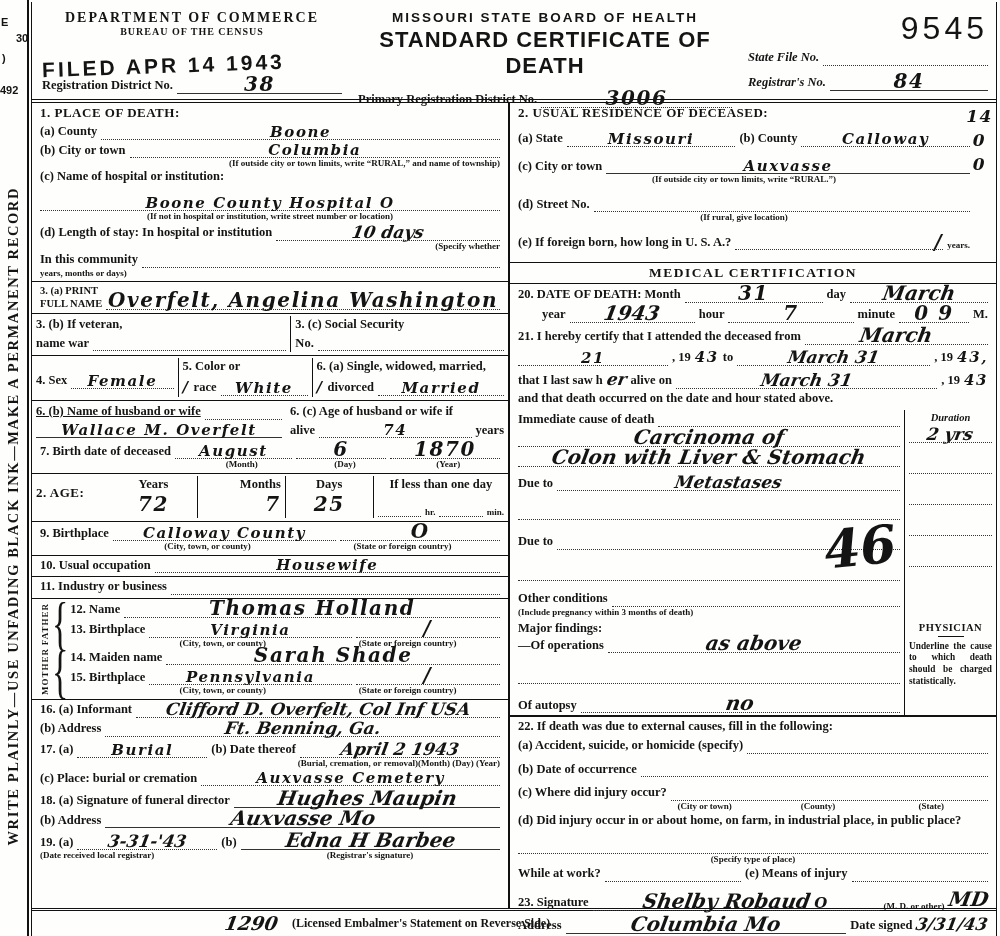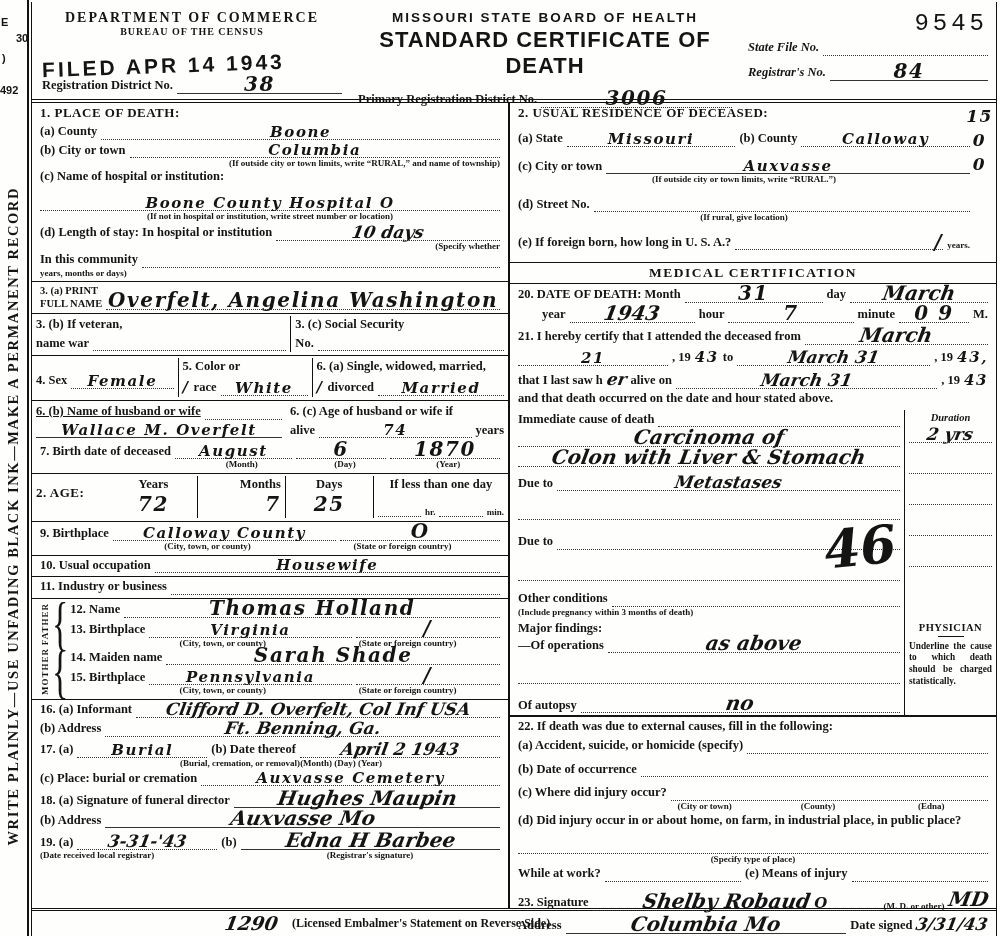--- a/index.html
+++ b/index.html
@@ -16,21 +16,21 @@
   .header { position:relative; display:flex; padding:8px 8px 0 10px; height:101px; border-bottom:4px double #111; }
   .h-left { width:300px; position:relative; }
   .h-center { flex:1; text-align:center; }
   .h-right { width:240px; text-align:right; }
   .dept1 { font-weight:bold; font-size:14px; letter-spacing:2px; text-align:center; }
   .dept2 { font-weight:bold; font-size:10px; letter-spacing:1px; text-align:center; }
   .stamp { position:absolute; left:0px; top:44px; font-family:"Liberation Sans",sans-serif; font-weight:bold;
            font-size:21px; letter-spacing:3px; transform:rotate(-2deg); white-space:nowrap; }
   .board { font-weight:bold; font-size:13.5px; letter-spacing:2px; font-family:Liberation Sans, sans-serif; }
   .title { font-weight:bold; font-size:22px; letter-spacing:1px; font-family:"Liberation Sans",sans-serif; margin-top:2px; }
-  .serial { font-size:24px; letter-spacing:4px; font-family:Liberation Mono, monospace; }
+  .serial { font-size:32px; letter-spacing:4px; font-family:Liberation Sans, sans-serif; }
   .frow { display:flex; align-items:flex-end; gap:4px; margin-top:3px; }
   .lbl { font-weight:bold; font-size:12.5px; white-space:nowrap; line-height:1.25; }
   .lbl.it { font-style:italic; font-weight:bold; }
   .dfill { flex:1; border-bottom:1.4px dotted #333; text-align:center; min-height:15px; line-height:14px; position:relative; }
   .sfill { border-bottom-style:solid; }
   .hw { font-family:"DejaVu Serif",serif; font-style:italic; font-weight:bold; font-size:15px; letter-spacing:1.6px; white-space:nowrap; }
   .script { font-family:"DejaVu Serif",serif; font-style:italic; font-weight:bold; font-size:17px;
             display:inline-block; transform:skewX(-10deg); white-space:nowrap; }
   .big { font-size:20px; }
   .hint { font-weight:bold; font-size:9px; line-height:1.15; }
@@ -357,21 +357,21 @@
           </div>
         </div>
 
         <div class="sec" style="border-bottom:none;">
           <div class="frow" style="margin-top:0;">
             <span class="lbl">17. (a)</span>
             <span class="dfill" style="max-width:130px;"><span class="hw">Burial</span></span>
             <span class="lbl">(b) Date thereof</span>
             <span class="dfill"><span class="script">April 2 1943</span></span>
           </div>
-          <div style="display:flex;justify-content:center;padding-left:22px;">
+          <div style="display:flex;justify-content:flex-end;padding-left:22px;">
             <span class="cap">(Burial, cremation, or removal)</span>
             <span class="cap">(Month)  (Day)  (Year)</span>
           </div>
           <div class="frow">
             <span class="lbl">(c) Place: burial or cremation</span>
             <span class="dfill"><span class="hw">Auxvasse Cemetery</span></span>
           </div>
         </div>
 
         <div class="sec" style="border-bottom:none;">
@@ -396,21 +396,21 @@
             <span class="cap" style="width:200px;">(Date received local registrar)</span>
             <span class="cap" style="flex:1;text-align:center;">(Registrar's signature)</span>
           </div>
         </div>
       </div>
 
       <div class="col-r">
 
         <div class="sec" style="min-height:160px;position:relative;padding-right:26px;">
           <div class="resmarks">
-            <span class="hw">15</span>
+            <span class="hw">14</span>
             <span class="hw">0</span>
             <span class="hw">0</span>
           </div>
           <div class="heading">2. USUAL RESIDENCE OF DECEASED:</div>
           <div class="frow" style="margin-top:10px;">
             <span class="lbl">(a) State</span>
             <span class="dfill"><span class="hw">Missouri</span></span>
             <span class="lbl">(b) County</span>
             <span class="dfill"><span class="hw">Calloway</span></span>
           </div>
@@ -563,21 +563,21 @@
             <span class="lbl">(b) Date of occurrence</span>
             <span class="dfill"></span>
           </div>
           <div class="frow" style="margin-top:8px;">
             <span class="lbl">(c) Where did injury occur?</span>
             <span class="dfill"></span>
           </div>
           <div class="capline" style="padding-left:130px;justify-content:center;">
             <span class="cap">(City or town)</span>
             <span class="cap">(County)</span>
-            <span class="cap">(Edna)</span>
+            <span class="cap">(State)</span>
           </div>
           <div class="lbl" style="margin-top:2px;">(d) Did injury occur in or about home, on farm, in industrial place, in public place?</div>
           <div class="frow" style="margin-top:10px;">
               <span class="dfill"></span>
             </div>
           <div class="hint center">(Specify type of place)</div>
           <div class="frow" style="margin-top:2px;">
             <span class="lbl">While at work?</span>
             <span class="dfill"></span>
             <span class="lbl">(e) Means of injury</span>

